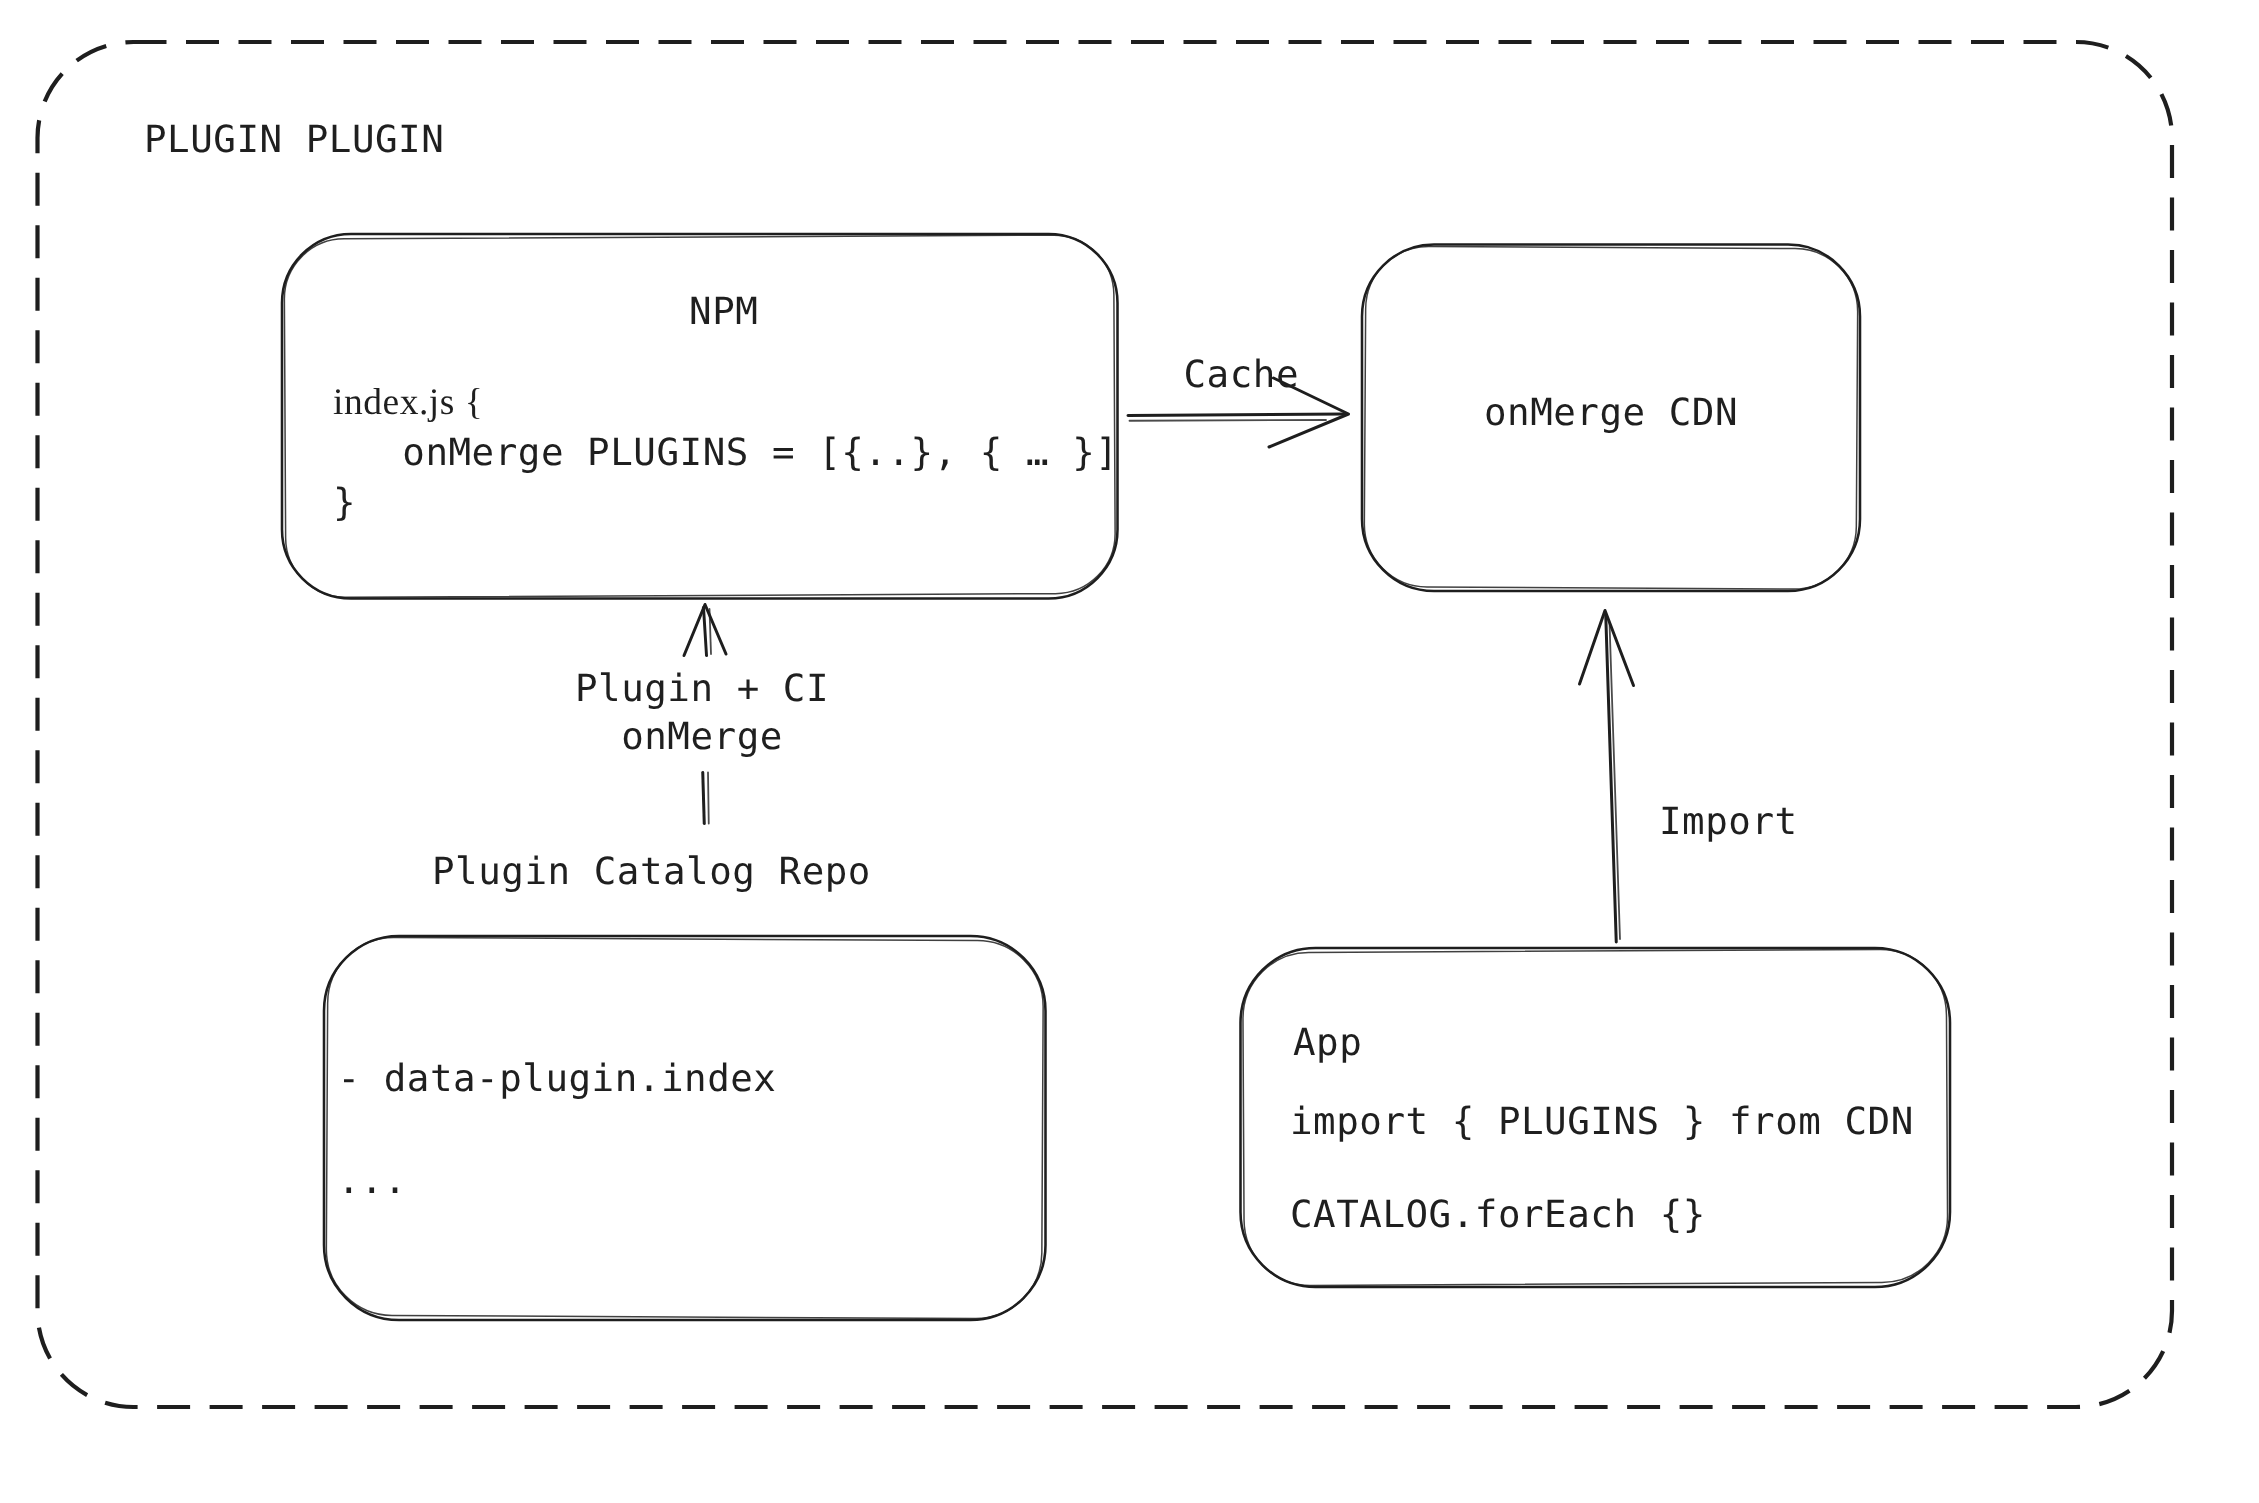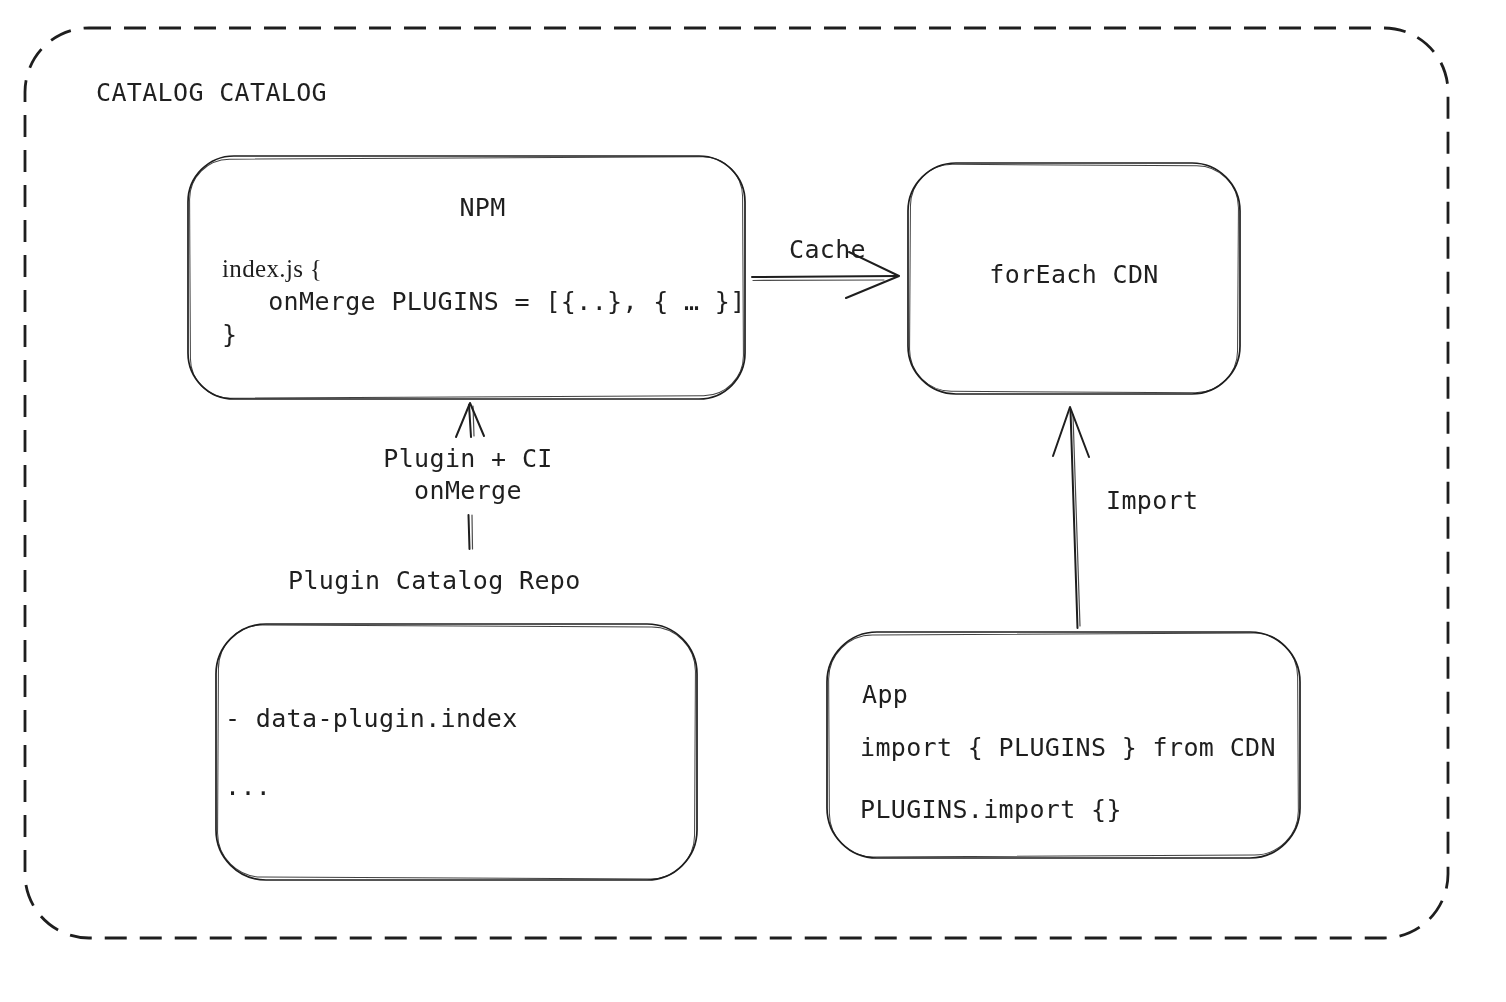--- a/index.html
+++ b/index.html
@@ -90,37 +90,37 @@
       <path class="sketch arrow2" d="M472 515 L472.5 549"></path>
     </g>
 
     <g>
       <path class="sketch arrow" d="M1077.5 628 L1070.5 410"></path>
       <path class="sketch arrow2" d="M1080 626 L1073 415"></path>
       <path class="sketch arrow" d="M1053 456 L1070 407 L1089 457"></path>
     </g>
   </svg>
 
-  <div class="txt" style="left:96px; top:76px;">CATALOG CATALOG</div>
+  <div class="txt" style="left:96px; top:76px;">PLUGIN PLUGIN</div>
 
   <div class="txt center" style="left:204px; top:191px; width:557px;">NPM</div>
   <div class="txt" style="left:222px; top:252px;font-family:Liberation Serif, serif;">index.js {</div>
   <div class="txt" style="left:222px; top:285px;">   onMerge PLUGINS = [{..}, { … }]</div>
   <div class="txt" style="left:222px; top:318px;">}</div>
 
   <div class="txt" style="left:789px; top:196px;margin-top:37px;">Cache</div>
 
-  <div class="txt center" style="left:908px; top:258px; width:332px;">forEach CDN</div>
+  <div class="txt center" style="left:908px; top:258px; width:332px;">onMerge CDN</div>
 
   <div class="txt center" style="left:338px; top:443px; width:260px; line-height:32px;">Plugin + CI
 onMerge</div>
 
   <div class="txt" style="left:288px; top:564px;">Plugin Catalog Repo</div>
   <div class="txt" style="left:225px; top:702px; line-height:34px;">- data-plugin.index</div>
   <div class="txt" style="left:225px; top:770px; line-height:34px;">...</div>
 
   <div class="txt" style="left:862px; top:678px;">App</div>
   <div class="txt" style="left:860px; top:731px;">import { PLUGINS } from CDN</div>
-  <div class="txt" style="left:860px; top:793px;">PLUGINS.import {}</div>
+  <div class="txt" style="left:860px; top:793px;">CATALOG.forEach {}</div>
 
-  <div class="txt" style="left:1106px; top:484px;text-align:center;">Import</div>
+  <div class="txt" style="left:1106px; top:531px;text-align:center;">Import</div>
 
 </div>
 
 </body></html>

